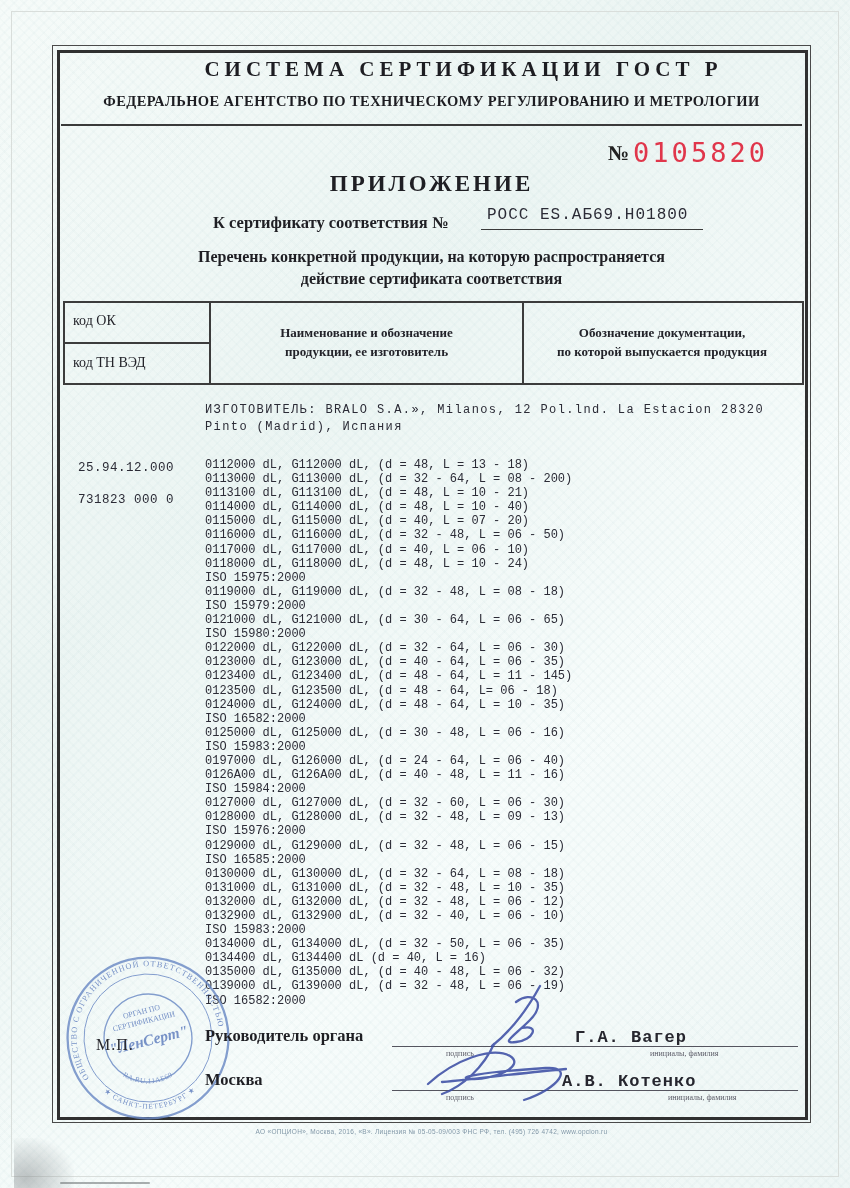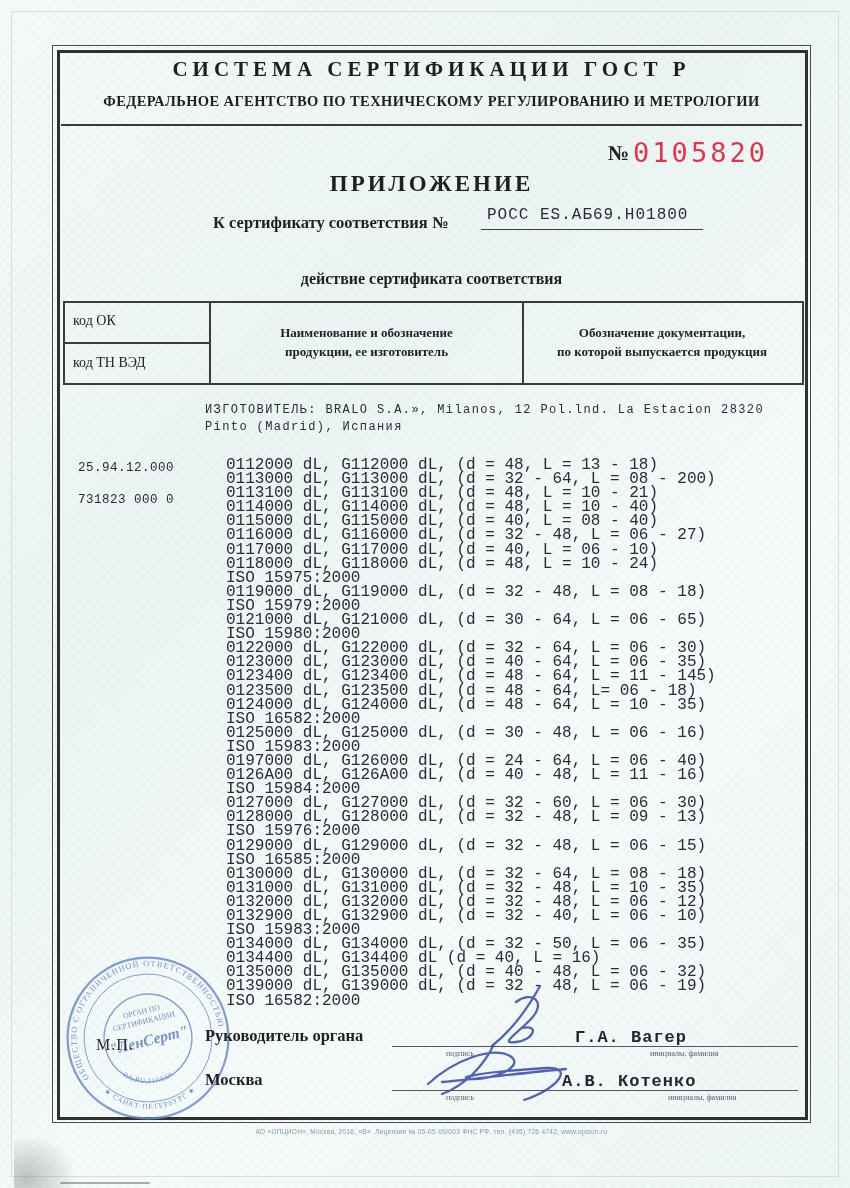--- a/index.html
+++ b/index.html
@@ -9,42 +9,42 @@
     background:
       repeating-linear-gradient(45deg, rgba(140,190,180,0.045) 0 2px, transparent 2px 7px),
       repeating-linear-gradient(-45deg, rgba(130,175,195,0.045) 0 2px, transparent 2px 7px),
       linear-gradient(135deg,#f6fbf9 0%,#ecf5f3 35%,#f7fcfb 65%,#eef6f5 100%);
   }
   .paper-edge{position:absolute;left:11px;top:11px;width:826px;height:1164px;border:1px solid #d9dedb;}
   .frame-outer{position:absolute;left:52px;top:45px;width:757px;height:1076px;border:1px solid #4a4a4a;}
   .frame-inner{position:absolute;left:57px;top:50px;width:745px;height:1064px;border:3px solid #303030;}
   .abs{position:absolute;}
   .centered{left:60px;width:743px;text-align:center;}
-  .sys-title{top:57px;font-size:21px;font-weight:bold;letter-spacing:5px;color:#1d1d22;}
+  .sys-title{top:57px;font-size:21px;font-weight:bold;letter-spacing:5px;color:#1d1d22;margin-left:32px;}
   .agency{top:93px;font-size:14.5px;font-weight:bold;letter-spacing:0.4px;color:#1d1d22;}
   .header-rule{top:124px;left:61px;width:741px;height:2px;background:#3a3a3a;}
   .serial{top:137px;left:608px;white-space:nowrap;}
   .serial-no{font-size:21px;font-weight:bold;color:#222;}
   .serial-digits{font-family:"DejaVu Sans Mono",monospace;font-size:27px;color:#e0364b;letter-spacing:3px;vertical-align:-2px;}
   .doc-title{top:171px;font-size:23px;font-weight:bold;letter-spacing:3px;color:#1f1f24;}
   .cert-label{top:213px;left:213px;font-size:16.5px;font-weight:bold;color:#1f1f24;}
   .cert-number{top:206px;left:487px;font-family:"Liberation Mono",monospace;font-size:16px;letter-spacing:1px;color:#2c2c38;}
   .cert-underline{top:229px;left:481px;width:222px;height:1px;background:#3a3a3a;}
   .subtitle1{top:248px;font-size:16px;font-weight:bold;color:#1f1f24;}
   .subtitle2{top:270px;font-size:16px;font-weight:bold;color:#1f1f24;}
   .tbl{top:301px;left:63px;width:737px;height:80px;border:2px solid #3c3c3c;}
   .tbl-v1{position:absolute;left:144px;top:0;width:2px;height:100%;background:#3c3c3c;}
   .tbl-v2{position:absolute;left:457px;top:0;width:2px;height:100%;background:#3c3c3c;}
   .tbl-h1{position:absolute;left:0;top:39px;width:144px;height:1.5px;background:#3c3c3c;}
   .cell-label{position:absolute;font-size:14px;color:#23232a;}
   .th-center{position:absolute;text-align:center;font-size:13px;font-weight:600;line-height:19px;color:#23232a;}
   .mono{font-family:"Liberation Mono",monospace;color:#2b2b36;}
   .manufacturer{left:205px;font-size:12px;letter-spacing:1.4px;white-space:nowrap;}
   .code-cell{font-size:12.5px;letter-spacing:0.5px;}
-  .products{left:205px;top:458px;font-size:16px;white-space:nowrap;margin-left:21px;}
+  .products{left:205px;top:458px;font-size:12px;white-space:nowrap;}
   .products div{line-height:14.1px;height:14.1px;}
   .sig-label{font-size:16.5px;font-weight:bold;color:#1f1f24;}
   .sig-line{height:1px;background:#55555f;}
   .sig-caption{font-size:8px;color:#5a5a66;}
   .sig-name{font-family:"Liberation Mono",monospace;font-size:17px;font-weight:bold;letter-spacing:1px;color:#26262e;}
   .footer-note{top:1128px;font-family:"Liberation Sans",sans-serif;font-size:6.5px;color:#8298a8;letter-spacing:0.3px;}
   .stamp-wrap{left:63px;top:953px;width:170px;height:170px;transform:rotate(-14deg);opacity:0.82;}
   .mp-label{left:96px;top:1036px;font-size:16px;color:#2a2a30;letter-spacing:1px;}
   .sig-ink{left:398px;top:982px;width:220px;height:130px;}
   .scan-smudge{left:14px;top:1138px;width:60px;height:50px;background:radial-gradient(ellipse at 20% 80%,rgba(120,125,128,0.45),rgba(160,165,168,0.15) 60%,transparent 75%);}
@@ -66,20 +66,21 @@
 
   <div class="abs serial">
     <span class="serial-no">№</span>
     <span class="serial-digits">0105820</span>
   </div>
 
   <div class="abs centered doc-title">ПРИЛОЖЕНИЕ</div>
   <div class="abs cert-label">К сертификату соответствия №</div>
   <div class="abs cert-number mono">РОСС ES.АБ69.Н01800</div>
   <div class="abs cert-underline"></div>
+  <div class="abs centered subtitle1">Перечень конкретной продукции,  на которую распространяется</div>
   <div class="abs centered subtitle2">действие сертификата соответствия</div>
 
   <div class="abs tbl">
     <div class="tbl-v1"></div>
     <div class="tbl-v2"></div>
     <div class="tbl-h1"></div>
     <div class="cell-label" style="left:8px;top:10px;">код ОК</div>
     <div class="cell-label" style="left:8px;top:52px;">код ТН ВЭД</div>
     <div class="th-center" style="left:146px;top:20px;width:311px;">
       <div>Наименование и обозначение</div>
@@ -95,22 +96,22 @@
   <div class="abs mono manufacturer" style="top:420px;">Pinto (Madrid), Испания</div>
 
   <div class="abs mono code-cell" style="left:78px;top:461px;">25.94.12.000</div>
   <div class="abs mono code-cell" style="left:78px;top:493px;">731823 000 0</div>
 
   <div class="abs mono products">
       <div>0112000 dL, G112000 dL, (d = 48, L = 13 - 18)</div>
       <div>0113000 dL, G113000 dL, (d = 32 - 64, L = 08 - 200)</div>
       <div>0113100 dL, G113100 dL, (d = 48, L = 10 - 21)</div>
       <div>0114000 dL, G114000 dL, (d = 48, L = 10 - 40)</div>
-      <div>0115000 dL, G115000 dL, (d = 40, L = 08 - 40)</div>
-      <div>0116000 dL, G116000 dL, (d = 32 - 48, L = 06 - 27)</div>
+      <div>0115000 dL, G115000 dL, (d = 40, L = 07 - 20)</div>
+      <div>0116000 dL, G116000 dL, (d = 32 - 48, L = 06 - 50)</div>
       <div>0117000 dL, G117000 dL, (d = 40, L = 06 - 10)</div>
       <div>0118000 dL, G118000 dL, (d = 48, L = 10 - 24)</div>
       <div>ISO 15975:2000</div>
       <div>0119000 dL, G119000 dL, (d = 32 - 48, L = 08 - 18)</div>
       <div>ISO 15979:2000</div>
       <div>0121000 dL, G121000 dL, (d = 30 - 64, L = 06 - 65)</div>
       <div>ISO 15980:2000</div>
       <div>0122000 dL, G122000 dL, (d = 32 - 64, L = 06 - 30)</div>
       <div>0123000 dL, G123000 dL, (d = 40 - 64, L = 06 - 35)</div>
       <div>0123400 dL, G123400 dL, (d = 48 - 64, L = 11 - 145)</div>

